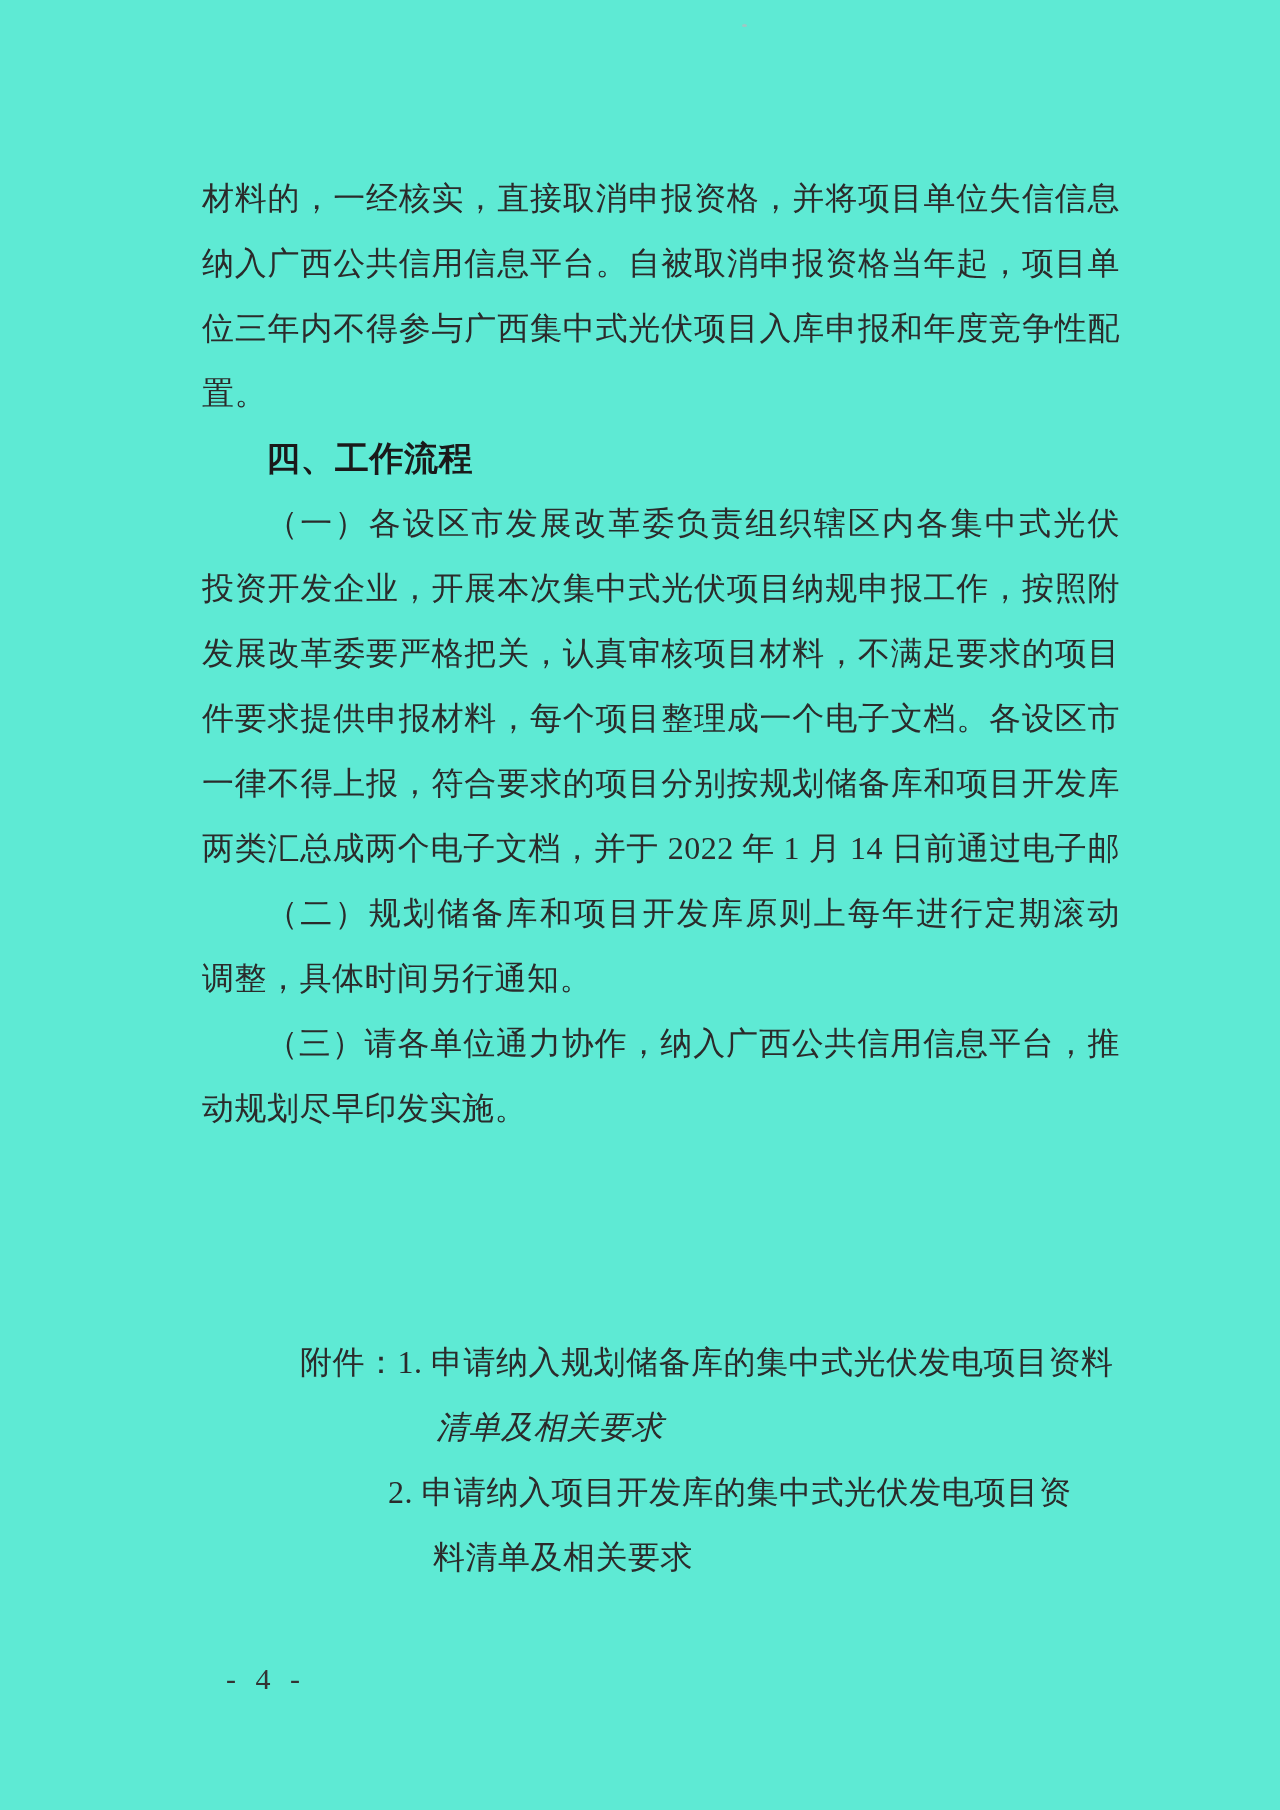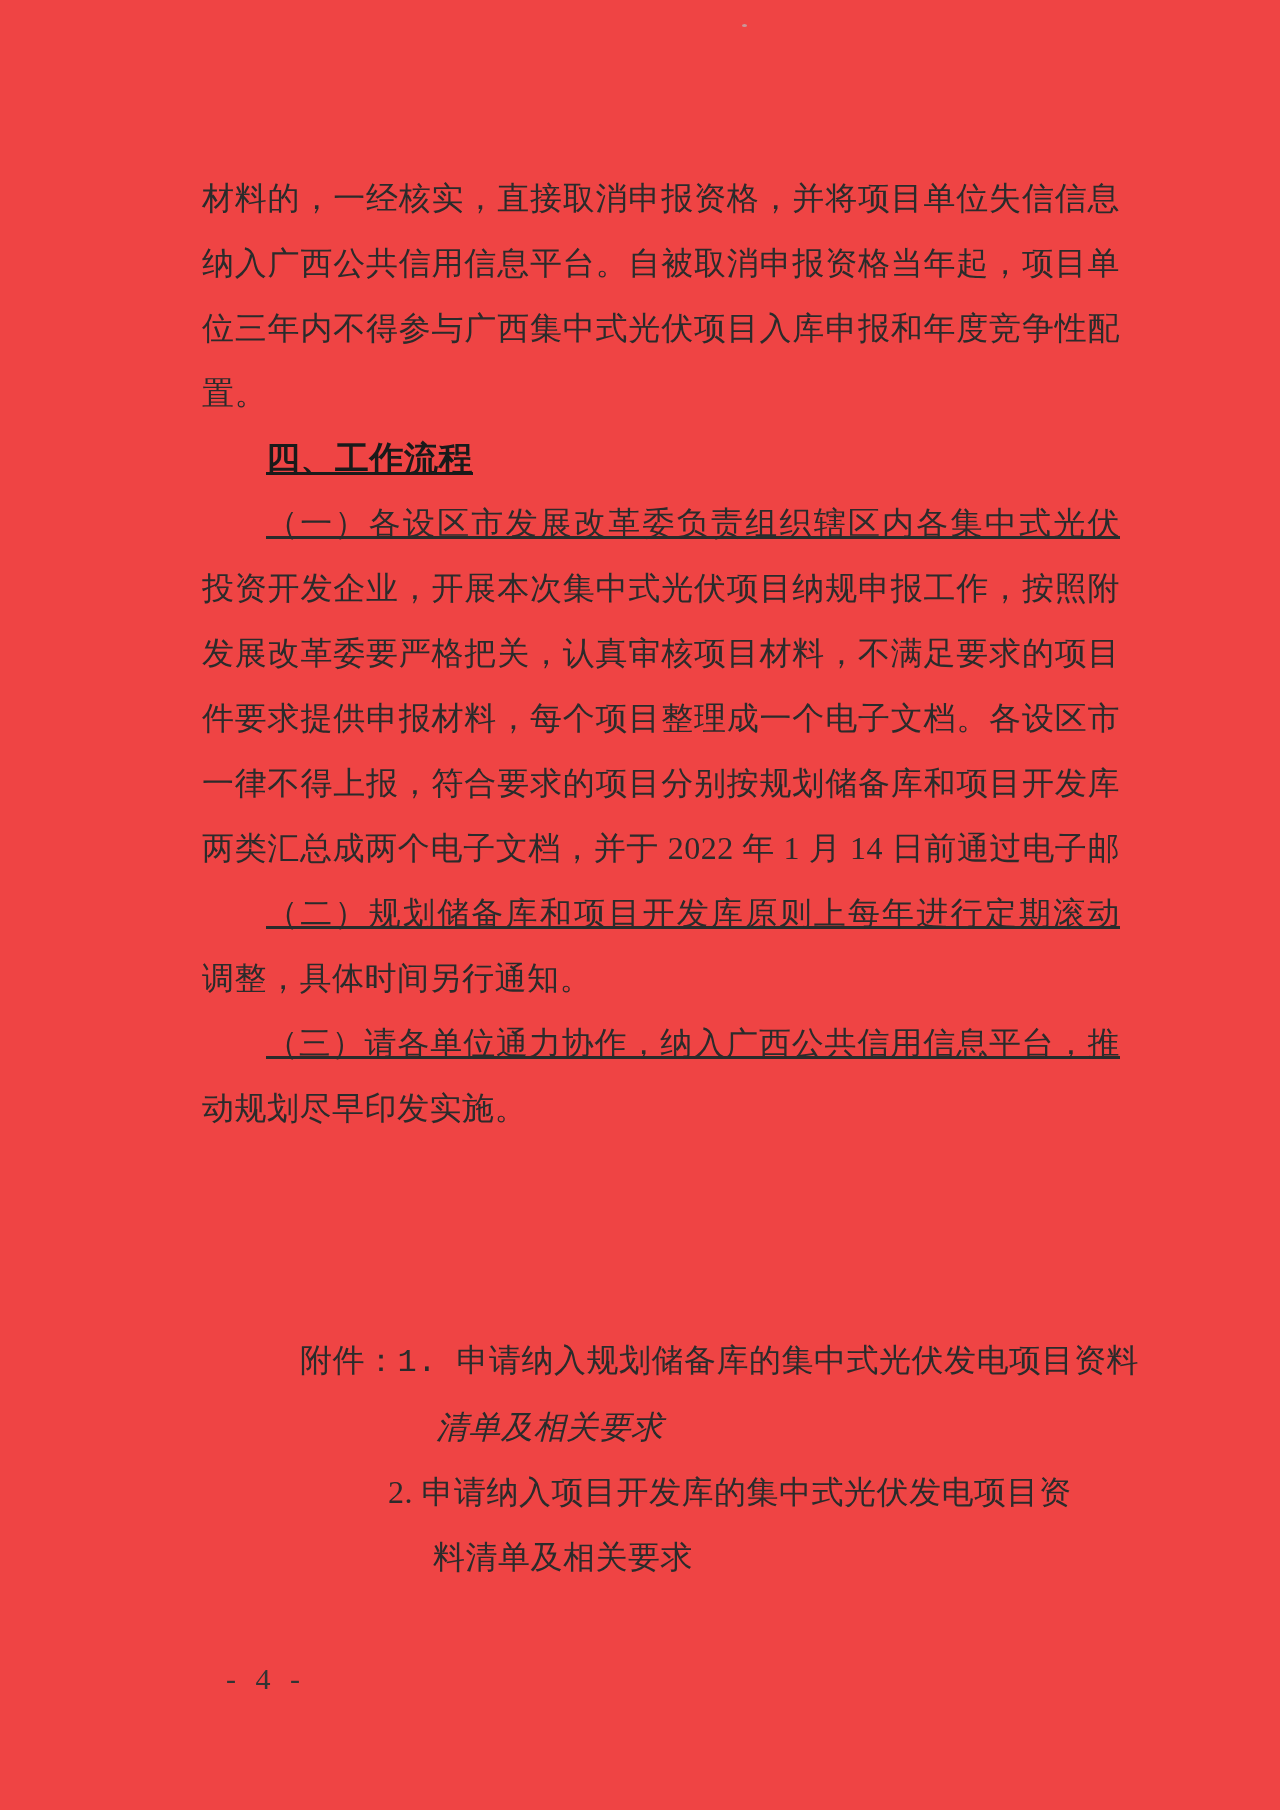--- a/index.html
+++ b/index.html
@@ -4,21 +4,21 @@
 <style>
   html, body {
     margin: 0;
     padding: 0;
     background: #ffffff;
   }
   #page {
     position: relative;
     width: 1280px;
     height: 1810px;
-    background: #ef4444;
+    background: #5eead4;
     overflow: hidden;
     font-family: "Liberation Serif", "DejaVu Serif", serif;
     color: #2b2b2b;
   }
   #body-text {
     position: absolute;
     left: 202px;
     top: 166px;
     width: 918px;
   }
@@ -30,37 +30,36 @@
     white-space: nowrap;
   }
   .ln.j {
     white-space: normal;
     text-align: justify;
     text-align-last: justify;
     -moz-text-align-last: justify;
   }
   .ln.ind {
     text-indent: 64px;
-    text-decoration: underline;
   }
   .ln.hd {
     font-family: "Liberation Sans", "DejaVu Sans", sans-serif;
     font-weight: 700;
     font-size: 34px;
     color: #1a1a1a;
   }
   .att-ln {
     position: absolute;
     height: 65px;
     line-height: 65px;
     font-size: 32px;
     letter-spacing: 0.5px;
     white-space: nowrap;
   }
-  #att-1 { left: 300px; top: 1330px; font-family: Liberation Mono, monospace; }
+  #att-1 { left: 300px; top: 1330px; }
   #att-2 { left: 436px; top: 1395px; font-style: italic; }
   #att-3 { left: 388px; top: 1460px; text-align: right; }
   #att-4 { left: 433px; top: 1525px; }
   #page-number {
     position: absolute;
     left: 226px;
     top: 1662px;
     font-size: 30px;
     letter-spacing: 6px;
     color: #333;

